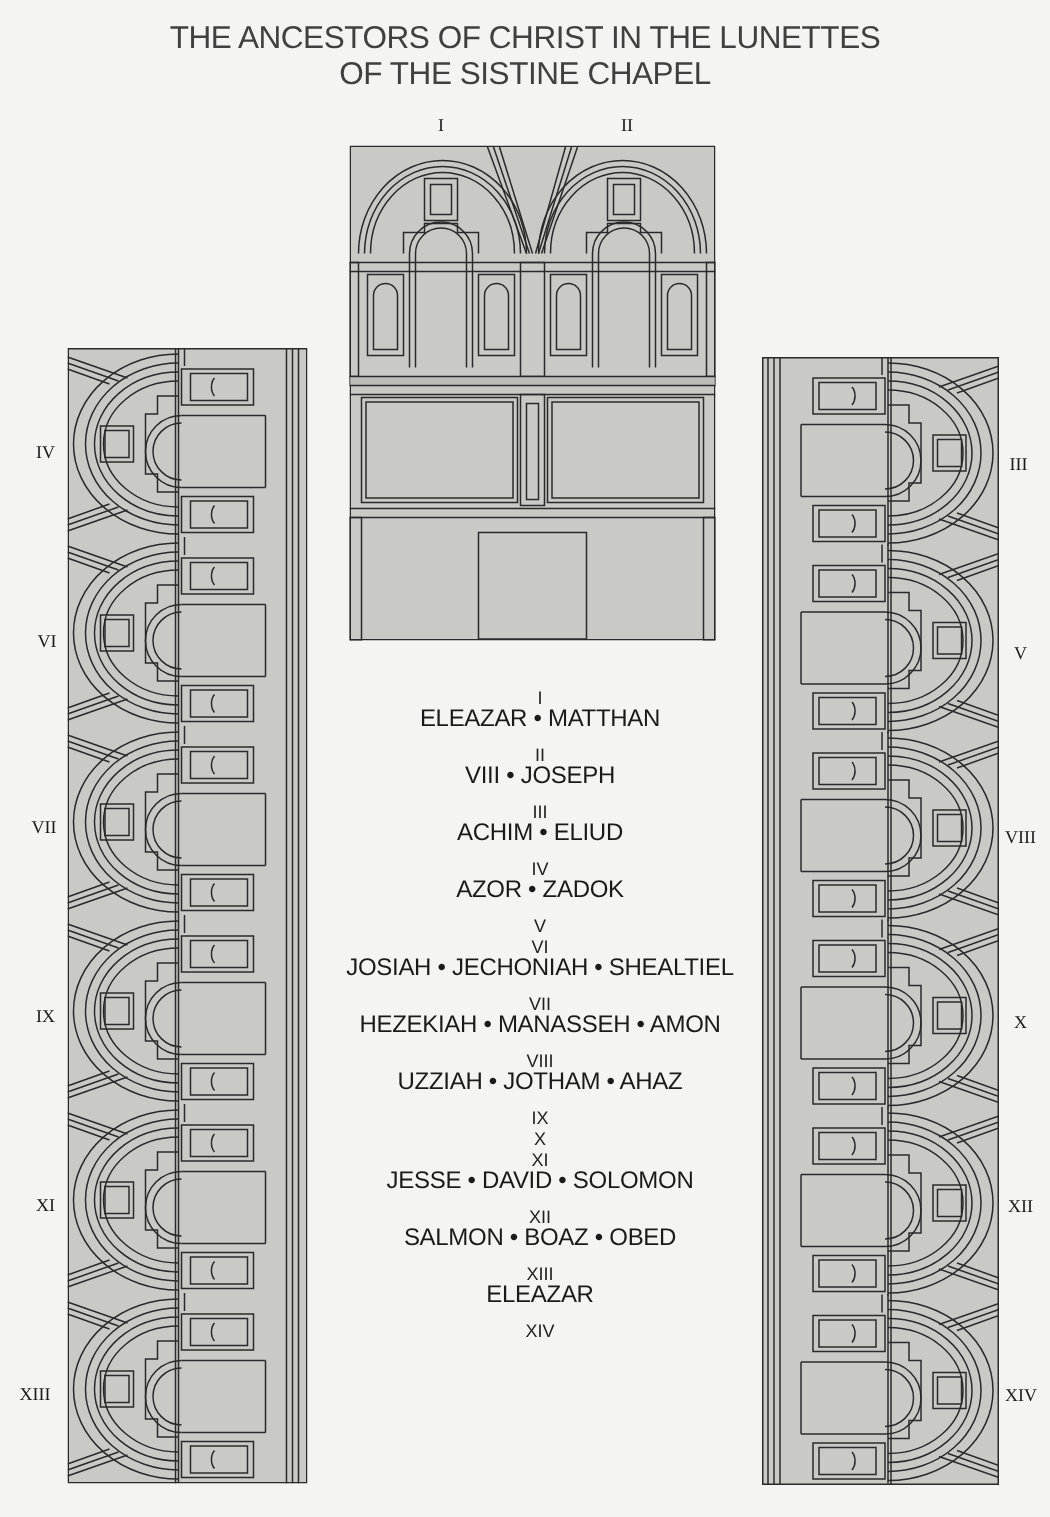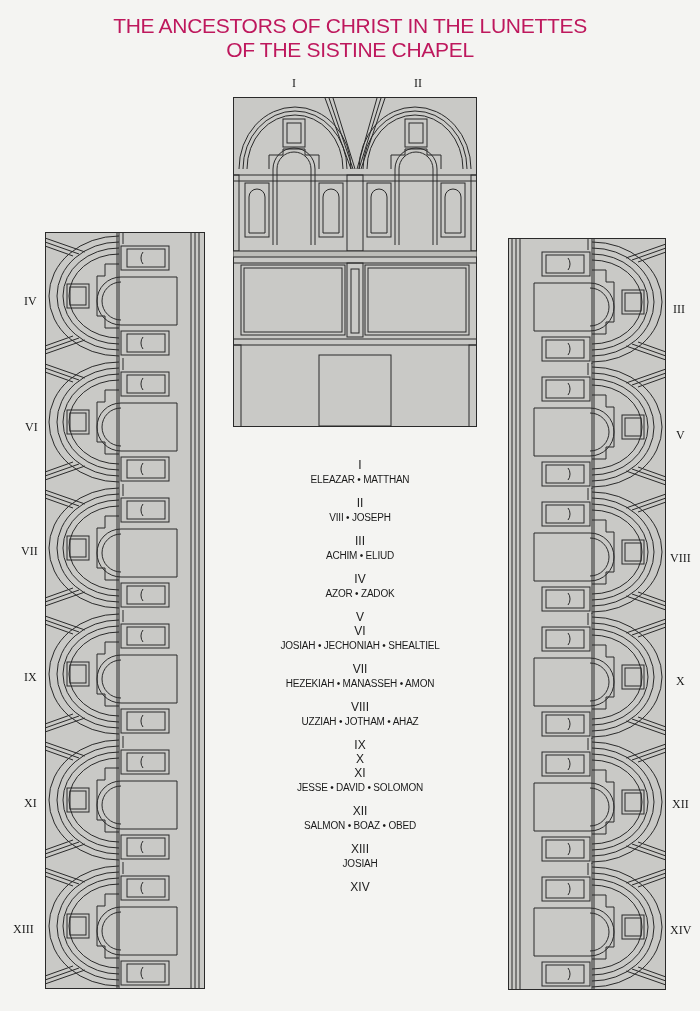--- a/index.html
+++ b/index.html
@@ -1,28 +1,28 @@
 <!DOCTYPE html>
 <html><head>
 <meta charset="utf-8">
 <style>
   html, body { margin:0; padding:0; }
   body { width:700px; height:1011px; background:#f4f4f2; position:relative; overflow:hidden;
          font-family:"Liberation Sans", sans-serif; color:#1a1a1a; }
   .title { position:absolute; left:0; width:700px; text-align:center; font-size:21px;
-           letter-spacing:-0.3px; line-height:24px; color:#be185d; font-family:"Liberation Sans", sans-serif; }
+           letter-spacing:-0.3px; line-height:24px; color:#404040; font-family:"Liberation Sans", sans-serif; }
   .t1 { top:14px; }
   .t2 { top:38px; }
   .roman { position:absolute; font-family:"Liberation Serif", serif; font-size:12px; color:#1a1a1a; }
   .panel { position:absolute; }
   .panel svg { display:block; }
   .legend { position:absolute; left:230px; width:260px; top:458px; text-align:center; }
   .legend .entry { margin:0; }
   .legend .num { font-size:12px; line-height:14px; color:#222; }
-  .legend .names { font-size:10px; line-height:16px; color:#1a1a1a; margin-bottom:8px; letter-spacing:-0.2px; }
+  .legend .names { font-size:16px; line-height:16px; color:#1a1a1a; margin-bottom:8px; letter-spacing:-0.2px; }
 </style>
 </head>
 <body>
 
 <div class="title t1">THE ANCESTORS OF CHRIST IN THE LUNETTES</div>
 <div class="title t2">OF THE SISTINE CHAPEL</div>
 
 <div class="roman" style="left:292px; top:76px;">I</div>
 <div class="roman" style="left:414px; top:76px;">II</div>
 
@@ -240,18 +240,18 @@
   <div class="entry">
       <div class="num">XI</div>
       <div class="names">JESSE • DAVID • SOLOMON</div>
     </div>
   <div class="entry">
       <div class="num">XII</div>
       <div class="names">SALMON • BOAZ • OBED</div>
     </div>
   <div class="entry">
       <div class="num">XIII</div>
-      <div class="names">JOSIAH</div>
+      <div class="names">ELEAZAR</div>
     </div>
   <div class="entry">
       <div class="num">XIV</div>
     </div>
 </div>
 
 </body></html>

